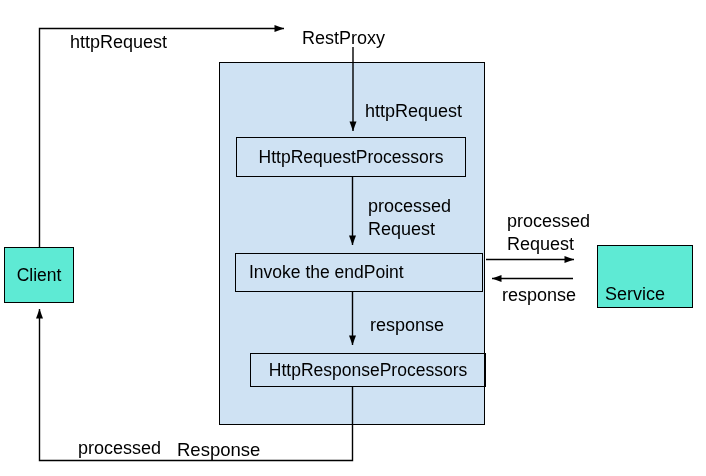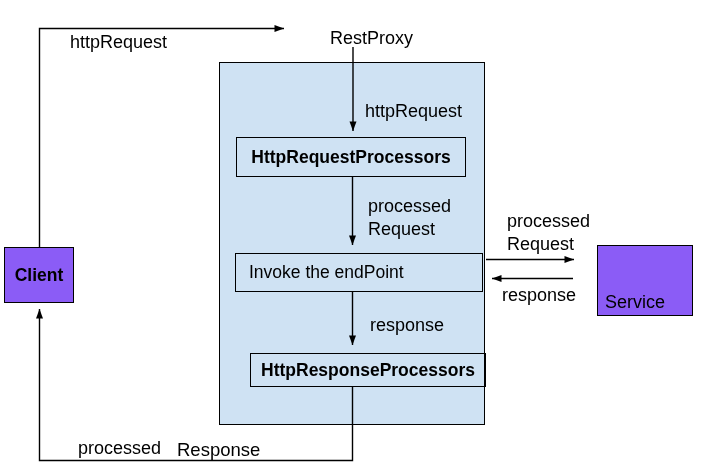--- a/index.html
+++ b/index.html
@@ -22,27 +22,26 @@
     width: 706px; height: 476px;
   }
   .node {
     position: absolute;
     box-sizing: border-box;
     border: 1.6px solid #000000;
     font-size: 17.5px;
     line-height: 21px;
     white-space: nowrap;
   }
-  .filled { background: #8b5cf6; }
+  .filled { background: #5eead4; }
   .transparent { background: transparent; }
   .center {
     display: flex;
     align-items: center;
     justify-content: center;
-    font-weight: bold;
   }
   .vcenter {
     display: flex;
     align-items: center;
   }
   .label {
     position: absolute;
     font-size: 18px;
     line-height: 23px;
     white-space: nowrap;
@@ -54,26 +53,26 @@
     width: 266px; height: 363px;
     box-sizing: border-box;
     border: 1.6px solid #000000;
     background: #cfe2f3;
   }
   #client-box   { left: 4px;   top: 247px; width: 70px;  height: 56px; }
   #reqproc-box  { left: 236px; top: 137px; width: 230px; height: 40px; }
   #invoke-box   { left: 235px; top: 253px; width: 248px; height: 39px; padding-left: 13px; }
   #resproc-box  { left: 250px; top: 353px; width: 236px; height: 34px; }
   #service-box  {
-    left: 597px; top: 245px; width: 96px; height: 71px;
+    left: 597px; top: 245px; width: 96px; height: 63px;
     display: flex; flex-direction: column; justify-content: flex-end;
     padding: 0 0 1px 7px; font-size: 18px; line-height: 24px;
   }
   #lbl-top-httprequest   { left: 70px;  top: 31px; }
-  #lbl-restproxy         { left: 302px; top: 27px; margin-left: 28px; }
+  #lbl-restproxy         { left: 302px; top: 27px; }
   #lbl-inner-httprequest { left: 365px; top: 100px; }
   #lbl-inner-processed   { left: 368px; top: 195px; }
   #lbl-inner-response    { left: 370px; top: 314px; }
   #lbl-right-processed   { left: 507px; top: 210px; }
   #lbl-right-response    { left: 502px; top: 284px; }
   #lbl-bottom-processed  { left: 78px;  top: 437px; }
   #lbl-bottom-response   { left: 177px; top: 438px; font-size: 18.5px; }
 </style>
 </head>
 <body>

